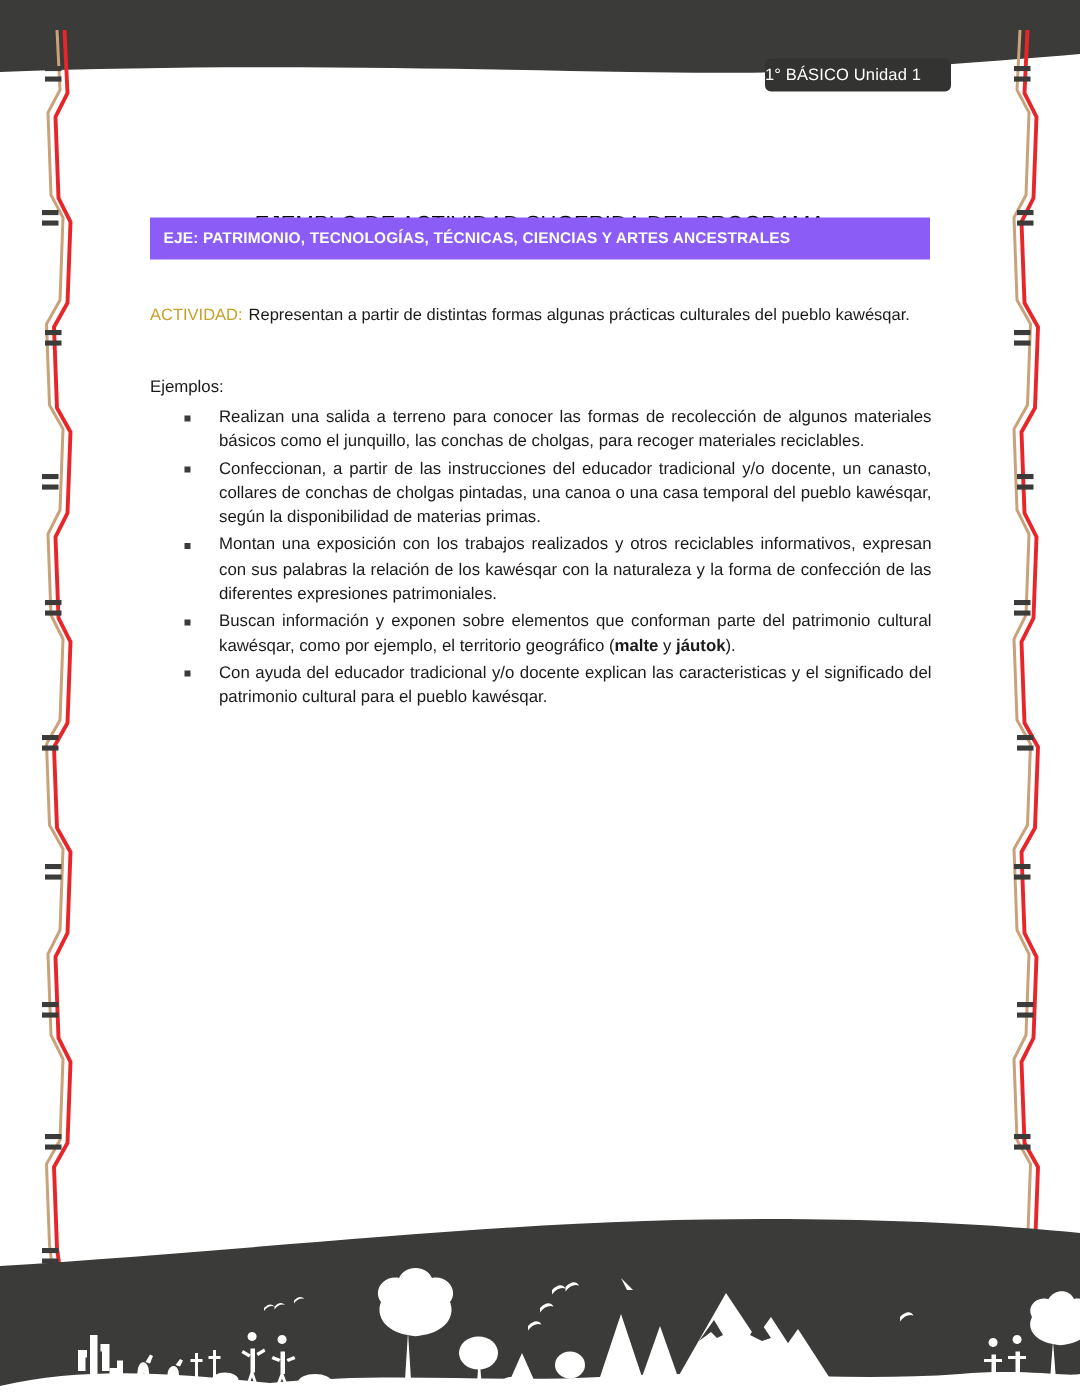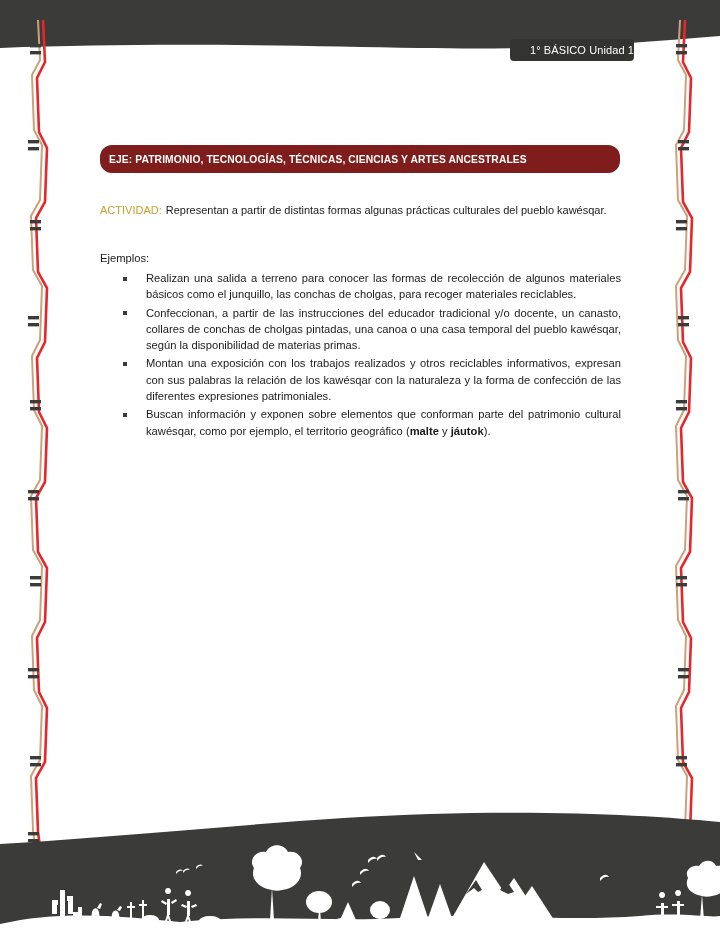--- a/index.html
+++ b/index.html
@@ -58,24 +58,23 @@
     color: #000000;
     margin-top: 32px;
   }
 
   #eje-banner {
     position: absolute;
     left: 100px;
     top: 145px;
     width: 520px;
     height: 28px;
-    background: #7f1d1d;
+    background: #8b5cf6;
     display: flex;
     align-items: center;
-    border-radius: 12px;
   }
   #eje-banner-label {
     color: #ffffff;
     font-size: 10.3px;
     font-weight: bold;
     padding-left: 9px;
     letter-spacing: 0.1px;
   }
 
   #activity-block {
@@ -137,21 +136,21 @@
 </style>
 </head>
 <body>
 
 <svg id="top-band" viewBox="0 0 720 60" preserveAspectRatio="none" xmlns="http://www.w3.org/2000/svg">
   <path d="M0,0 L720,0 L720,36 C600,46 540,50 420,48 C300,46 160,42 0,48 Z" fill="#3B3B39"></path>
 </svg>
 
 <div style="position:absolute; left:594px; top:47px; width:2px; height:8px; background:#333331;"></div>
 <div style="position:absolute; left:510px; top:39px; width:124px; height:22px; background:#333331;
-            border-radius:4px; display:flex; align-items:center; justify-content:flex-end;">
+            border-radius:4px; display:flex; align-items:center; justify-content:flex-start;">
   <span style="color:#ffffff; font-size:11px; letter-spacing:0.1px;">1° BÁSICO Unidad 1</span>
 </div>
 
 <svg class="side-border" id="side-border-left" viewBox="0 0 46 850" preserveAspectRatio="none" xmlns="http://www.w3.org/2000/svg">
 
   <path fill="none" stroke="#C9A27A" stroke-width="2" d="M20,0 L22,40 L14,55 L16,110 L24,125 L22,180 L13,196 L15,250 L24,266 L22,320
        L14,336 L16,390 L24,406 L22,460 L13,476 L15,530 L24,546 L22,600 L14,616
        L16,670 L24,686 L22,740 L13,756 L15,810 L20,850"></path>
 
   <path fill="none" stroke="#E8262A" stroke-width="2.6" d="M25,0 L27,42 L19,58 L21,112 L29,128 L27,182 L18,198 L20,252 L29,268 L27,322
@@ -227,20 +226,21 @@
     </div>
   </div>
 
   <div id="examples-label">Ejemplos:</div>
 
   <ul id="examples-list">
       <li>Realizan una salida a terreno para conocer las formas de recolección de algunos materiales básicos como el junquillo, las conchas de cholgas, para recoger materiales reciclables.</li>
       <li>Confeccionan, a partir de las instrucciones del educador tradicional y/o docente, un canasto, collares de conchas de cholgas pintadas, una canoa o una casa temporal del pueblo kawésqar, según la disponibilidad de materias primas.</li>
       <li>Montan una exposición con los trabajos realizados y otros reciclables informativos, expresan con sus palabras la relación de los kawésqar con la naturaleza y la forma de confección de las diferentes expresiones patrimoniales.</li>
       <li>Buscan información y exponen sobre elementos que conforman parte del patrimonio cultural kawésqar, como por ejemplo, el territorio geográfico (<b>malte</b> y <b>jáutok</b>).</li>
+      <li>Con ayuda del educador tradicional y/o docente explican las caracteristicas y el significado del patrimonio cultural para el pueblo kawésqar.</li>
     </ul>
 
 </div>
 
 <svg id="bottom-band" viewBox="0 0 720 120" preserveAspectRatio="none" xmlns="http://www.w3.org/2000/svg">
 
   <path fill="#3B3B39" d="M0,32 C160,22 300,6 430,2 C560,-2 660,4 720,10 L720,120 L0,120 Z"></path>
 
   <g fill="#ffffff">
 

